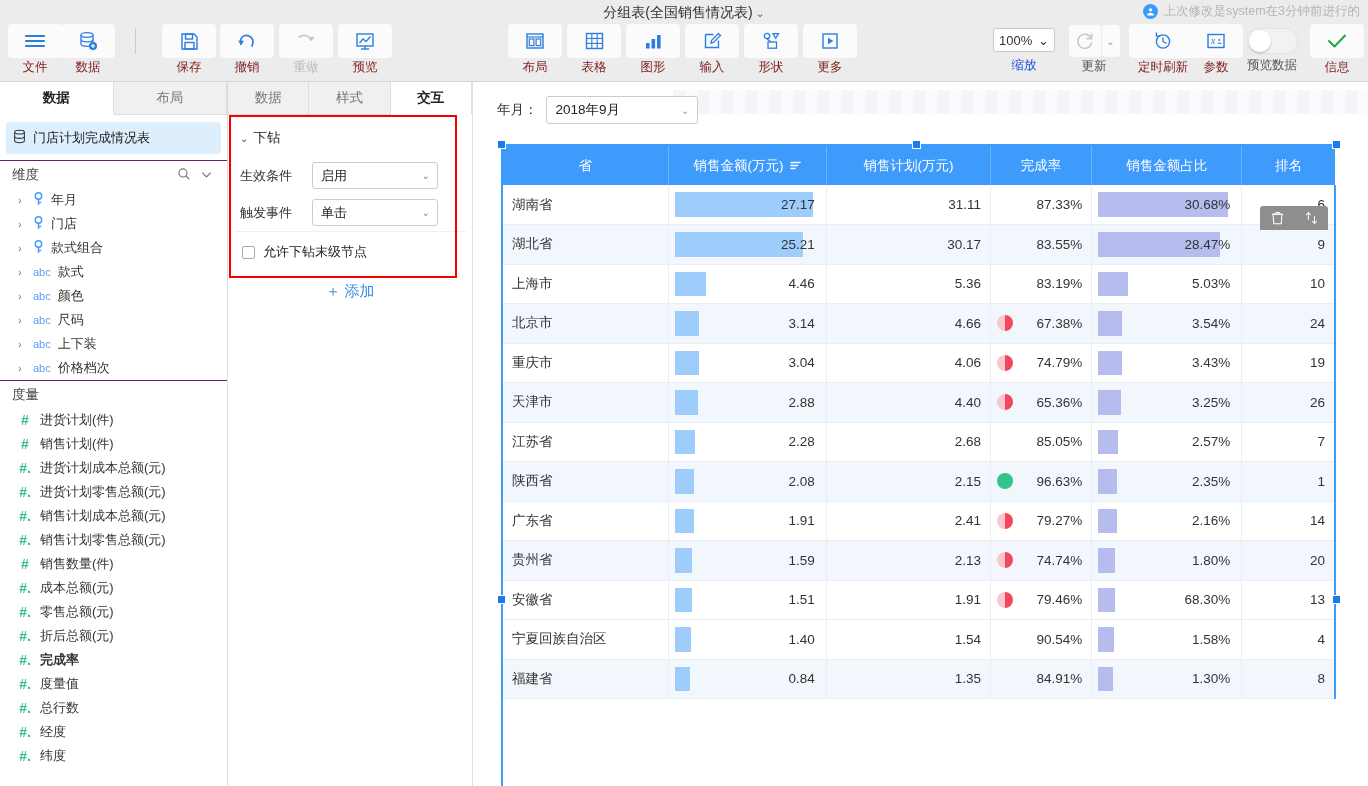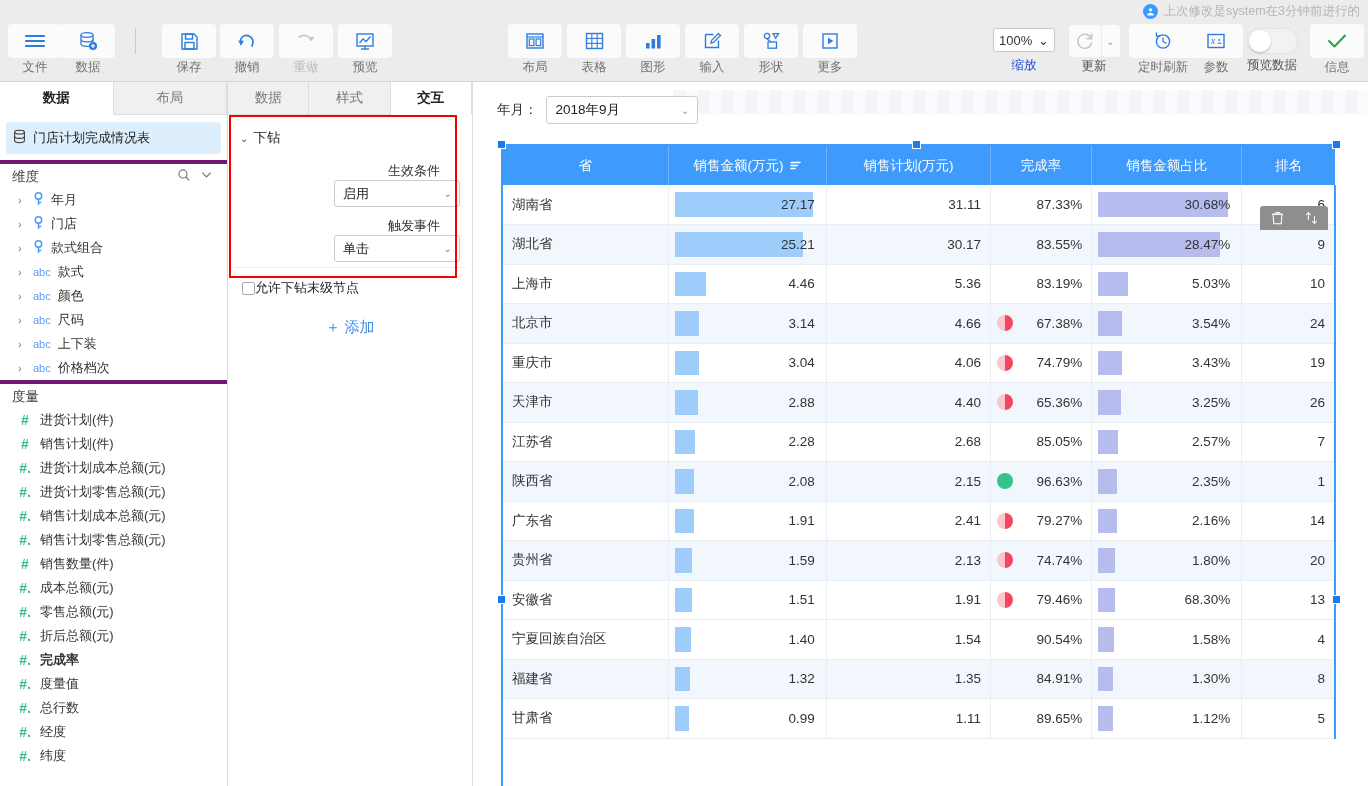--- a/index.html
+++ b/index.html
@@ -19,21 +19,21 @@
   .lastmod{ position:absolute; right:8px; top:3px; font-size:12.5px; color:#b5b5b5;
             display:flex; align-items:center; gap:5px; }
   .lastmod .avi{ width:15px;height:15px;border-radius:50%;background:#3a9bfc;
      display:inline-flex;align-items:center;justify-content:center;}
   .lastmod .avi svg{width:9px;height:9px;fill:#fff;}
 
   .tb-groups{ position:absolute; top:24px; left:0; right:0; height:58px; }
   .tbtn{ position:absolute; top:0; width:54px; text-align:center; cursor:pointer; }
   .tbtn .box{ width:54px;height:34px;background:#fbfbfb;border-radius:4px;
       display:flex;align-items:center;justify-content:center; }
-  .tbtn .lbl{ font-size:12.5px;color:#737373; margin-top:2px; line-height:14px;}
+  .tbtn .lbl{ font-size:12.5px;color:#7f1d1d; margin-top:2px; line-height:14px;}
   .tbtn.dis .lbl{ color:#bbb; }
   .tbtn .box svg{ display:block; }
   .sep{ position:absolute; top:4px; width:1px;height:26px;background:#c9c9c9; }
 
   .zoomgrp{ position:absolute; top:0; left:993px; width:62px; text-align:center;}
   .zoomsel{ width:62px;height:24px;background:#fff;border:1px solid #c8c8c8;border-radius:3px;
             display:flex;align-items:center;justify-content:space-between;padding:0 5px;
             font-size:13px;color:#333; margin-top:4px; cursor:pointer;}
   .zoomgrp .lbl{font-size:12.5px;color:#1d4ed8;margin-top:5px;}
 
@@ -60,22 +60,22 @@
              display:flex; flex-direction:column; min-height:0;}
   .lp-tabs{ display:flex; height:33px; flex:0 0 33px; }
   .lp-tab{ flex:1; display:flex;align-items:center;justify-content:center;
            font-size:13.5px; background:#f0f0f0; color:#777; border-bottom:1px solid #ddd;
            border-right:1px solid #ddd; cursor:pointer;}
   .lp-tab.on{ background:#fff; color:#222; font-weight:bold; border-bottom:1px solid #fff;}
   .ds-row{ margin:7px 6px 6px; height:26px; background:#ddeefd; border-radius:3px;
            display:flex; align-items:center; gap:6px; padding:16px 6px; cursor:pointer;}
   .ds-row .txt{font-size:13px;color:#222;}
   .lp-scroll{ flex:1; overflow:hidden; min-height:0; }
-  .sec-head{ display:flex;align-items:flex-start; padding:4px 10px 4px 12px; height:28px;
-             border-top:4px solid #701a75;}
+  .sec-head{ display:flex;align-items:flex-end; padding:4px 10px 4px 12px; height:28px;
+             border-top:1px solid #701a75;}
   .sec-head .t{ font-size:13.5px;color:#444; flex:1; }
   .sec-head .ic{ width:22px;text-align:center;color:#888;cursor:pointer;}
   .dim{ display:flex;align-items:center; height:24px; padding-left:18px; gap:7px; cursor:pointer;}
   .dim .arw{ font-size:11px;color:#777; width:8px;}
   .dim .abc{ font-size:11px;color:#5a9ff5; font-family:"Liberation Sans",sans-serif;}
   .dim .nm{ font-size:13px;color:#333; }
   .mea{ display:flex;align-items:center; height:24px; padding-left:18px; gap:8px; cursor:pointer;}
   .mea .hs{ color:#3cc08a; font-size:14px; font-weight:bold; width:14px; text-align:center;}
   .mea .nm{ font-size:13px; color:#333;}
   .mea.bold .nm{ font-weight:bold; }
@@ -88,27 +88,27 @@
            font-size:13.5px;background:#f0f0f0;color:#777;border-bottom:1px solid #ddd;
            border-right:1px solid #ddd; cursor:pointer;}
   .pp-tab.on{background:#fff;color:#222;font-weight:bold;border-bottom:1px solid #fff;}
   .hl-box{ position:absolute; left:1px; top:33px; width:228px; height:163px;
            border:2px solid #f50000; pointer-events:none; }
   .pp-sec{ padding:10px 0 0 0; }
   .pp-sec-h{ display:flex;align-items:center;gap:5px;padding:4px 12px 10px 12px;
              font-size:13.5px;color:#222;cursor:pointer;}
   .pp-sec-h .cv{font-size:10px;color:#555;}
   .pp-div{ height:1px;background:#eee;margin:0 6px;}
-  .pp-field{ display:flex;align-items:flex-end;padding:5px 12px;flex-direction:column; }
+  .pp-field{ display:flex;align-items:center;padding:5px 12px; }
   .pp-field .lbl{ width:72px;font-size:13px;color:#333;}
   .pp-select{ width:126px;height:27px;background:#fff;border:1px solid #ccc;border-radius:3px;
       display:flex;align-items:center;justify-content:space-between;padding:0 7px 0 8px;
       font-size:13px;color:#222;cursor:pointer;}
   .pp-select .cv{font-size:10px;color:#888;}
-  .pp-check{ display:flex;align-items:center;padding:11px 12px 10px 14px; cursor:pointer;}
+  .pp-check{ display:flex;align-items:center;gap:8px;padding:11px 12px 10px 14px; cursor:pointer;}
   .pp-check .bx{width:13px;height:13px;border:1px solid #aaa;border-radius:2px;background:#fff;}
   .pp-check .t{font-size:13px;color:#222;}
   .pp-add{ text-align:center;color:#3a8ee6;font-size:15px;padding-top:11px;cursor:pointer;}
 
   
   .canvas{ flex:1; background:#fff; position:relative; overflow:hidden; min-width:0;}
   .filterbar{ position:absolute; left:24px; top:14px; display:flex;align-items:center;gap:8px;}
   .filterbar .fl{ font-size:13.5px;color:#333;}
   .fselect{ width:152px;height:28px;border:1px solid #ccc;border-radius:3px;background:#fff;
      display:flex;align-items:center;justify-content:space-between;padding:0 7px 0 9px;
@@ -148,20 +148,23 @@
 
   .hdl{ position:absolute; width:9px;height:9px;background:#1a7bf0;border:1px solid #fff;
         z-index:6; }
 </style>
 </head>
 <body>
 
 <div class="app">
 
   <div class="topbar">
+    <div class="doc-title">
+      <span>分组表(全国销售情况表)</span><span class="caret">⌄</span>
+    </div>
     <div class="lastmod">
       <span class="avi">
           <svg viewBox="0 0 16 16">
             <circle cx="8" cy="5" r="3"></circle>
             <path d="M2 15c0-3.3 2.7-5 6-5s6 1.7 6 5z"></path>
           </svg>
         </span>
       <span>上次修改是system在3分钟前进行的</span>
     </div>
 
@@ -801,42 +804,28 @@
                 <td class="c-num barcell">
                   <div class="bar pur" style="width: 16.1799px;"></div>
                   <span class="v">1.58%</span>
                 </td>
                 <td class="c-num">4</td>
               </tr>
               <tr class="alt">
                 <td class="c-prov">福建省</td>
                 <td class="c-num barcell">
                   <div class="bar" style="width: 15.4177px;"></div>
-                  <span class="v">1.32</span>
+                  <span class="v">0.84</span>
                 </td>
                 <td class="c-num">1.35</td>
                 <td class="c-rate"><span>84.91%</span></td>
                 <td class="c-num barcell">
                   <div class="bar pur" style="width: 15.0847px;"></div>
                   <span class="v">1.30%</span>
                 </td>
                 <td class="c-num">8</td>
-              </tr>
-              <tr>
-                <td class="c-prov">甘肃省</td>
-                <td class="c-num barcell">
-                  <div class="bar" style="width: 14.664px;"></div>
-                  <span class="v">0.99</span>
-                </td>
-                <td class="c-num">1.11</td>
-                <td class="c-rate"><span>89.65%</span></td>
-                <td class="c-num barcell">
-                  <div class="bar pur" style="width: 14.3807px;"></div>
-                  <span class="v">1.12%</span>
-                </td>
-                <td class="c-num">5</td>
               </tr>
             </tbody>
         </table>
       </div>
     </div>
   </div>
 </div>
 
 </body></html>

